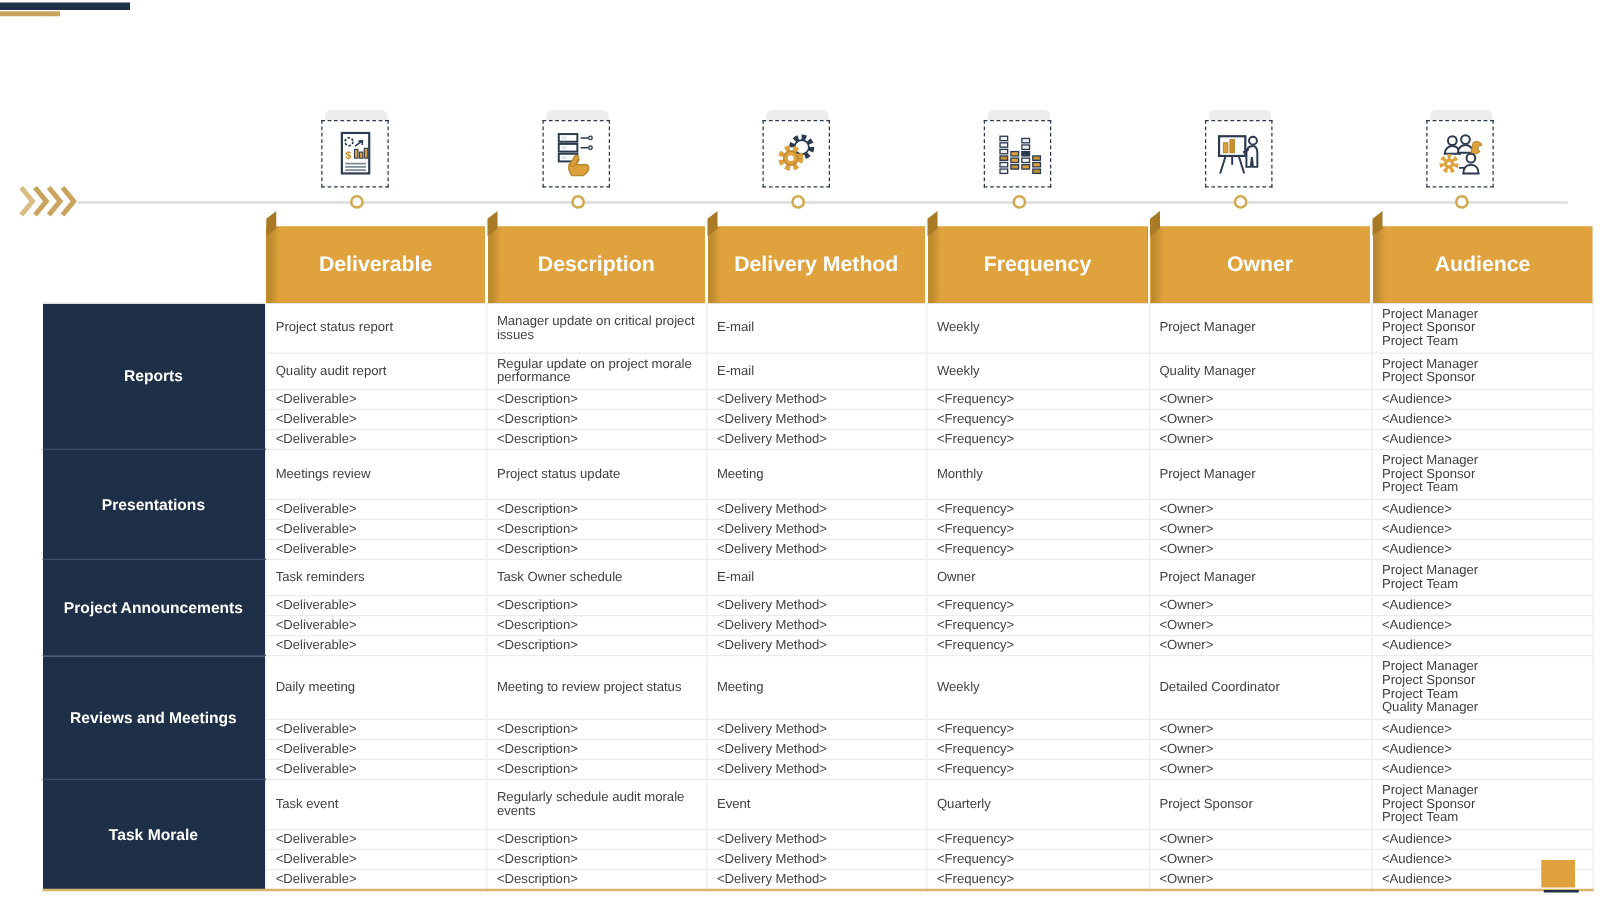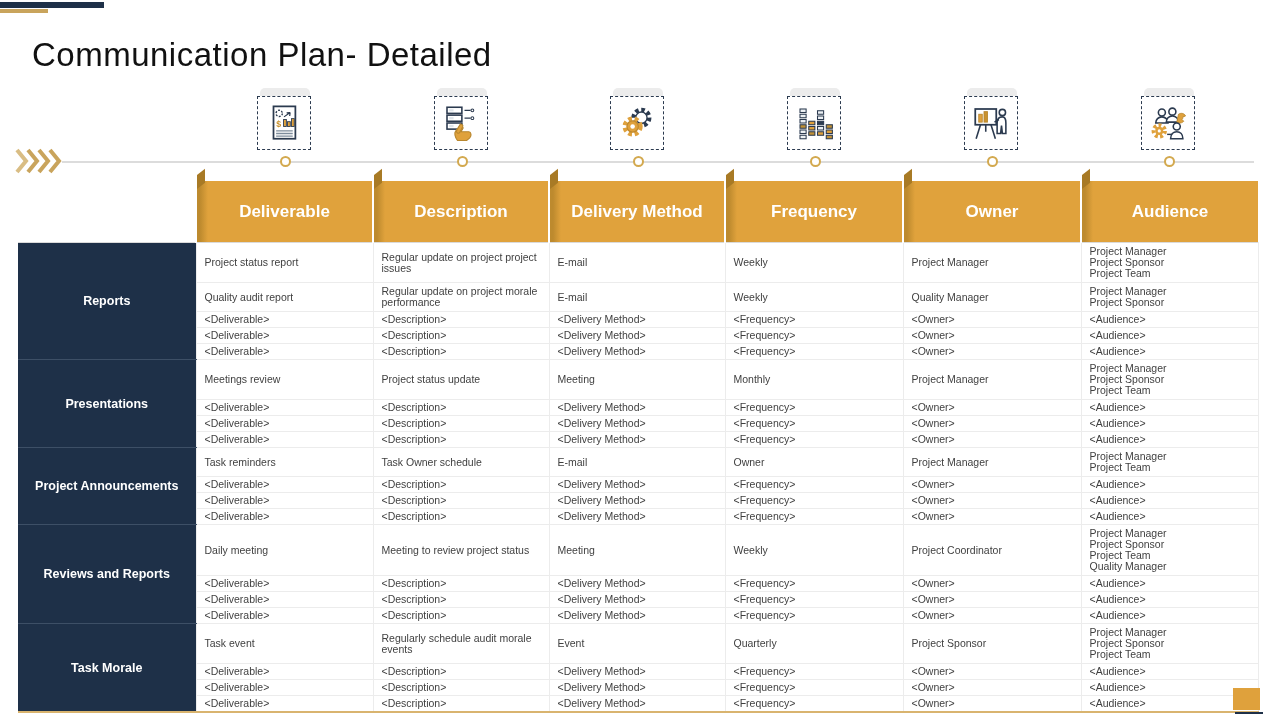--- a/index.html
+++ b/index.html
@@ -21,21 +21,21 @@
              background:#fff;border:2px solid #d3a94f;box-sizing:border-box;}
 
   
   .icon-cell{position:absolute;top:88px;width:66px;height:72px;}
   .icon-backdrop{position:absolute;left:8px;top:0;width:50px;height:16px;background:#ececec;border-radius:5px;}
   .icon-box{position:absolute;left:5px;top:8px;width:54px;height:54px;background:#fff;
             border:1.6px dashed #2b3a4f;box-sizing:border-box;display:flex;align-items:center;justify-content:center;}
   .icon-box svg{width:42px;height:42px;}
 
   
-  table.plan{position:absolute;left:18px;top:181px;width:1240px;border-collapse:collapse;
+  table.plan{position:absolute;left:34px;top:181px;width:1240px;border-collapse:collapse;
              table-layout:fixed;border-bottom:2px solid #d9b46f;}
   th.corner{background:transparent;border:none;}
   th.th-seg{position:relative;height:59px;background:linear-gradient(to right,#bd8a2e 0,#bd8a2e 3px,#e0a23c 11px,#e0a23c 100%);
             color:#fff;font-size:17px;font-weight:bold;text-align:center;vertical-align:middle;
             border-left:2px solid #fff;}
   th.th-seg .fold{position:absolute;left:0;top:-6px;width:8px;height:14px;background:#a87a25;
             transform:skewY(-38deg);transform-origin:bottom left;}
   td{border:1px solid #ececec;color:#3f3f3f;font-size:10.5px;vertical-align:middle;
      padding:3px 8px;line-height:11px;white-space:pre-line;overflow:hidden;}
   tr.ph-row td{padding:1px 8px;height:13px;line-height:11px;}
@@ -48,21 +48,20 @@
   .accent-line{position:absolute;left:1235px;top:712px;width:28px;height:2px;background:#1e3048;}
 </style>
 </head>
 <body>
 
 <div class="slide">
 
   <div class="bar-navy"></div>
   <div class="bar-gold"></div>
 
-  <h1 class="title">Communication Plan- Detailed</h1>
 
   <div class="timeline-line"></div>
   <svg class="chevrons" width="48" height="26" viewBox="0 0 48 26">
     <path d="M3 2l9 11-9 11" fill="none" stroke="#d9bd84" stroke-width="4"></path>
     <path d="M14 2l9 11-9 11" fill="none" stroke="#c9a45c" stroke-width="4"></path>
     <path d="M25 2l9 11-9 11" fill="none" stroke="#c9a45c" stroke-width="4"></path>
     <path d="M36 2l9 11-9 11" fill="none" stroke="#c9a45c" stroke-width="4"></path>
   </svg>
   <div class="tl-circle" style="left:280px"></div>
   <div class="tl-circle" style="left:457px"></div>
@@ -200,21 +199,21 @@
           <th class="th-seg"><span class="fold"></span>Frequency</th>
           <th class="th-seg"><span class="fold"></span>Owner</th>
           <th class="th-seg"><span class="fold"></span>Audience</th>
         </tr>
     </thead>
     <tbody>
 
     <tr class="group-start">
           <td class="group-cell" rowspan="5">Reports</td>
           <td>Project status report</td>
-          <td>Regular update on project project issues</td>
+          <td>Manager update on critical project issues</td>
           <td>E-mail</td>
           <td>Weekly</td>
           <td>Project Manager</td>
           <td>Project Manager
 Project Sponsor
 Project Team</td>
         </tr>
         <tr>
           <td>Quality audit report</td>
           <td>Regular update on project morale performance</td>
@@ -311,26 +310,26 @@
         </tr>
         <tr class="ph-row">
           <td>&lt;Deliverable&gt;</td>
           <td>&lt;Description&gt;</td>
           <td>&lt;Delivery Method&gt;</td>
           <td>&lt;Frequency&gt;</td>
           <td>&lt;Owner&gt;</td>
           <td>&lt;Audience&gt;</td>
         </tr>
         <tr class="group-start">
-          <td class="group-cell" rowspan="4">Reviews and Reports</td>
+          <td class="group-cell" rowspan="4">Reviews and Meetings</td>
           <td>Daily meeting</td>
           <td>Meeting to review project status</td>
           <td>Meeting</td>
           <td>Weekly</td>
-          <td>Project Coordinator</td>
+          <td>Detailed Coordinator</td>
           <td>Project Manager
 Project Sponsor
 Project Team
 Quality Manager</td>
         </tr>
         <tr class="ph-row">
           <td>&lt;Deliverable&gt;</td>
           <td>&lt;Description&gt;</td>
           <td>&lt;Delivery Method&gt;</td>
           <td>&lt;Frequency&gt;</td>

